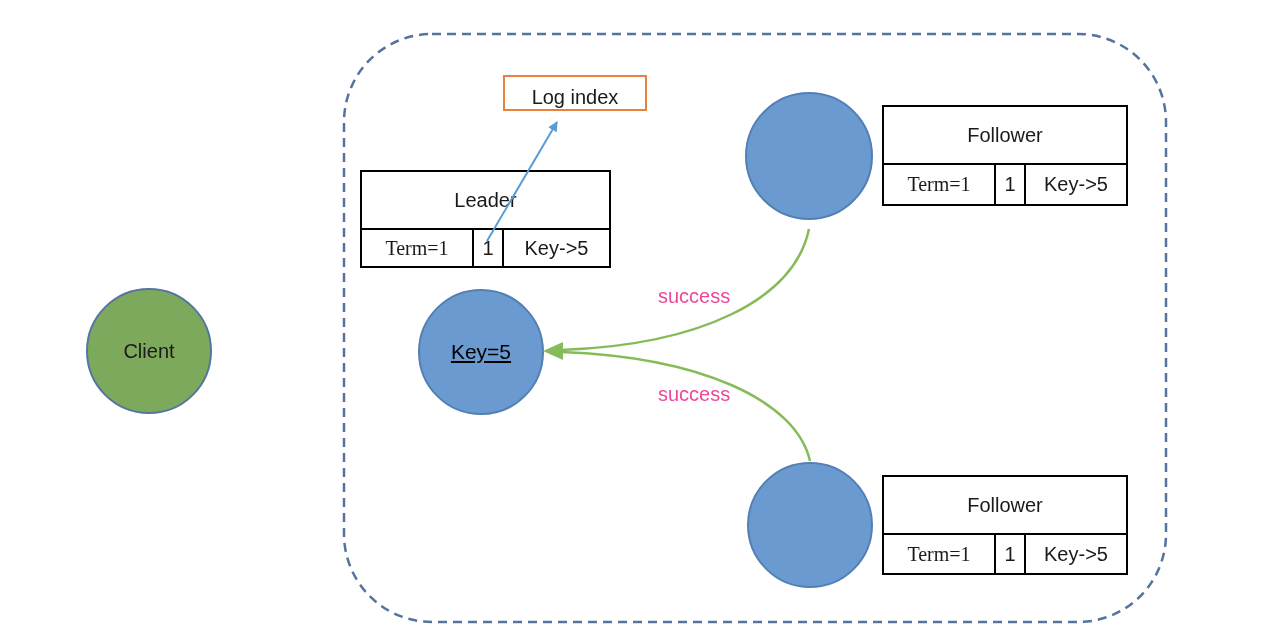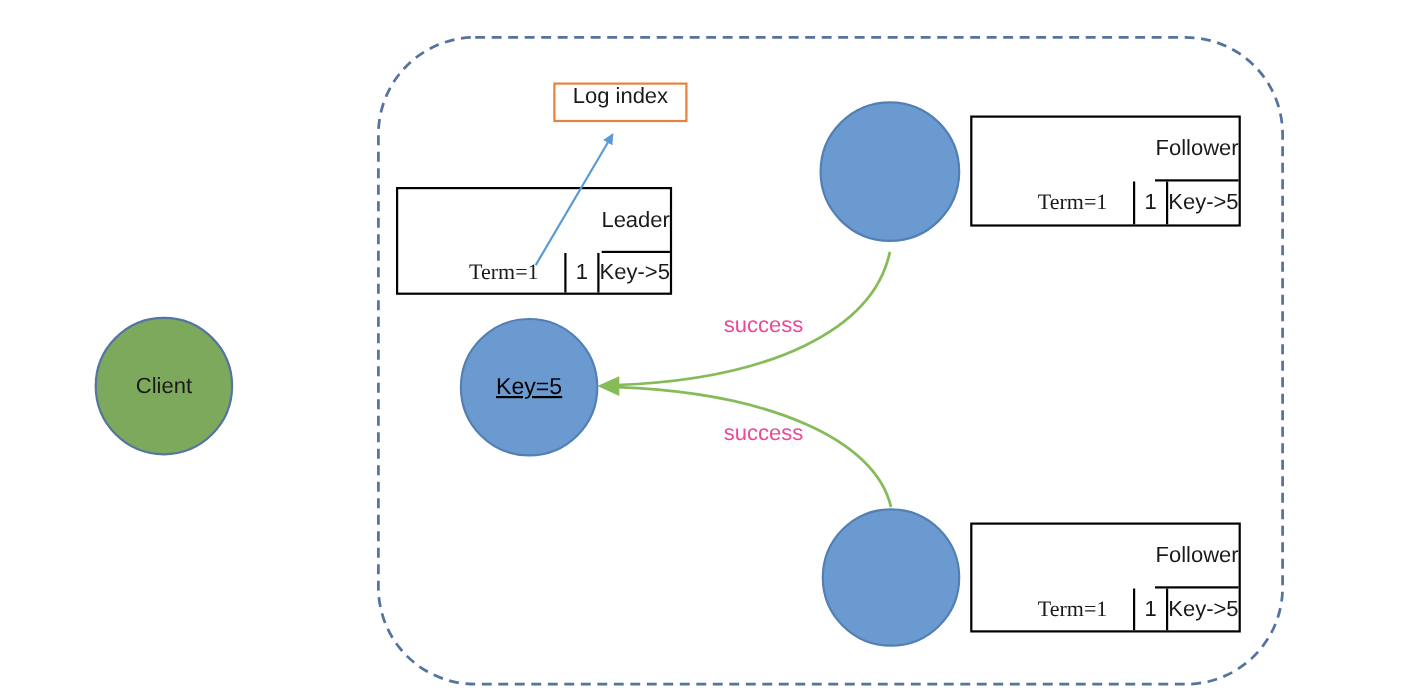--- a/index.html
+++ b/index.html
@@ -59,40 +59,39 @@
     width: 128px; height: 128px;
   }
   .circle.follower-bottom {
     left: 747px; top: 462px;
     width: 126px; height: 126px;
   }
   
   .log-index {
     position: absolute;
     left: 503px; top: 75px;
-    width: 122px; height: 36px;
+    width: 144px; height: 36px;
     box-sizing: border-box;
     border: 2px solid #e8813c;
     background: #ffffff;
     display: flex;
-    align-items: flex-start;
+    align-items: flex-end;
     justify-content: center;
     font-size: 20px;
     z-index: 2;
   }
   
   .node-table {
     position: absolute;
     box-sizing: border-box;
     border: 2px solid #000000;
     background: #ffffff;
     display: flex;
     flex-direction: column;
     z-index: 2;
-    align-items: flex-end;
   }
   .node-table.leader {
     left: 360px; top: 170px;
     width: 251px; height: 98px;
   }
   .node-table.follower-a {
     left: 882px; top: 105px;
     width: 246px; height: 101px;
   }
   .node-table.follower-b {

